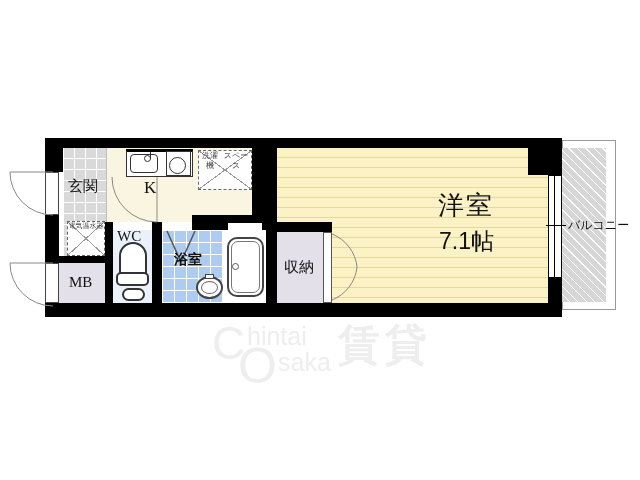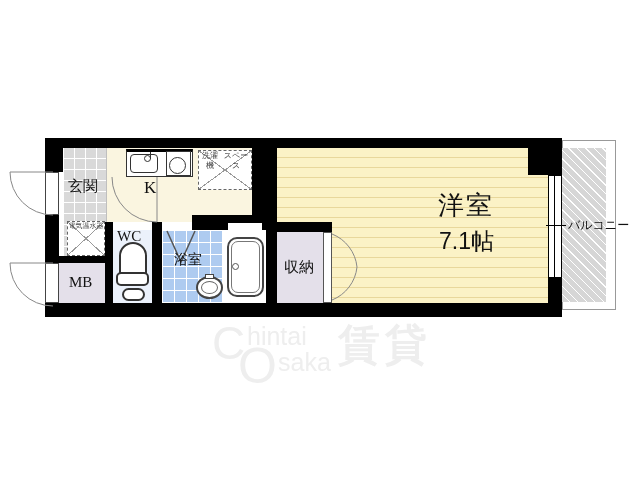--- a/index.html
+++ b/index.html
@@ -84,21 +84,21 @@
   #bathtub-inner{left:231px;top:241px;width:29px;height:52px;border:1px solid #777;border-radius:7px;}
   #bathtub-knob{left:232px;top:263px;width:7px;height:7px;border:1px solid #555;border-radius:50%;background:#fff;}
   #basin{left:196px;top:276px;width:27px;height:23px;background:#fff;border:2px solid #444;border-radius:50%;}
   #basin-inner{left:201px;top:281px;width:17px;height:13px;border:1px solid #666;border-radius:50%;}
   #basin-tap{left:205px;top:274px;width:9px;height:5px;background:#fff;border:1px solid #444;}
 
   
   #genkan-label{left:68px;top:177px;font-size:15px;}
   #k-label{left:144px;top:178px;font-size:17px;}
   #wc-label{left:117px;top:228px;font-size:15px;}
-  #bath-label{left:174px;top:251px;font-size:14px;}
+  #bath-label{left:174px;top:251px;font-size:14px;font-weight:bold;}
   #storage-label{left:284px;top:258px;font-size:15px;}
   #mb-label{left:69px;top:274px;font-size:15px;}
   #main-room-label{left:354px;top:188px;width:140px;text-align:right;}
   #main-room-name{font-size:26px;letter-spacing:2px;}
   #main-room-size{font-size:23px;margin-top:3px;}
   #balcony-label{left:568px;top:217px;font-size:12px;letter-spacing:0px;}
 
   
   .wm{color:#EEEEEE;font-family:"Liberation Sans",sans-serif;}
   #wm-c{left:212px;top:316px;font-size:46px;}

